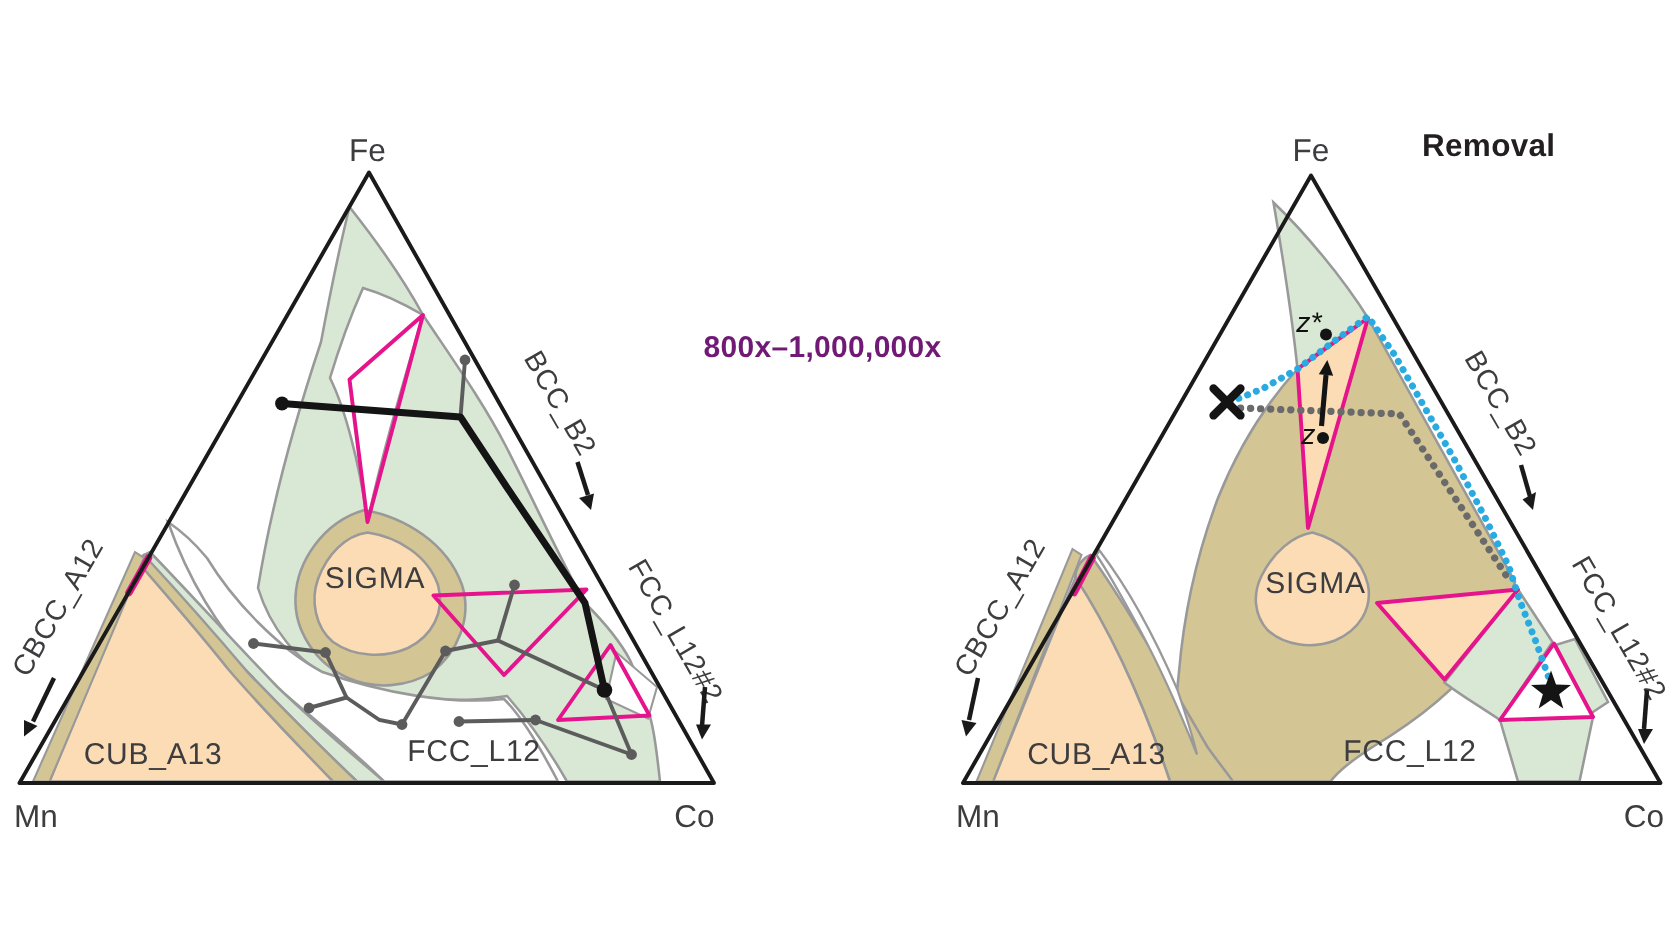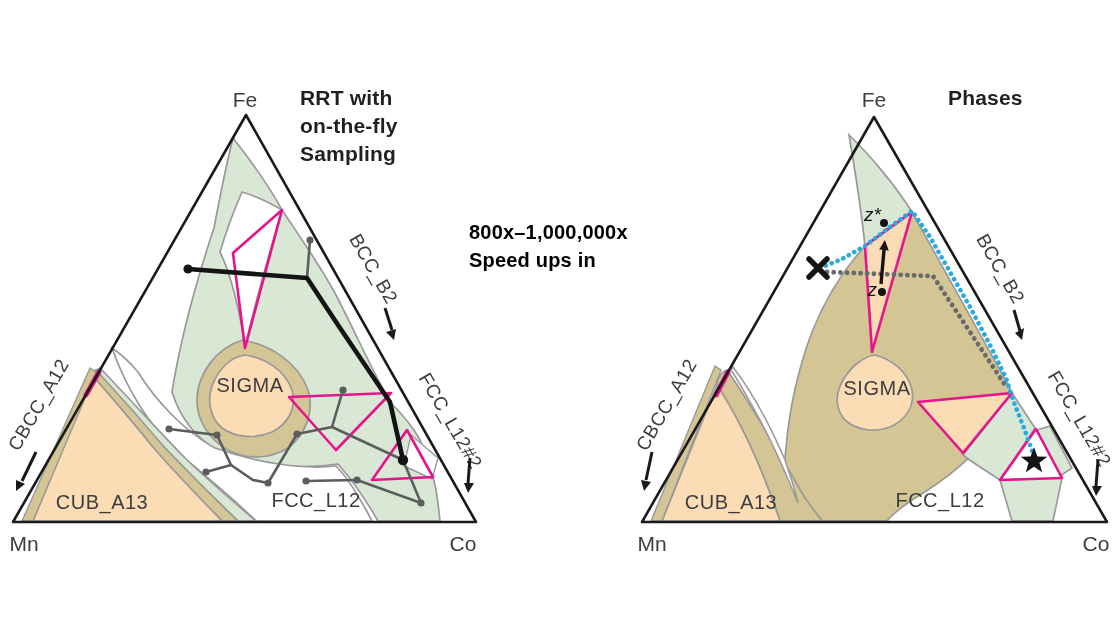--- a/index.html
+++ b/index.html
@@ -1,21 +1,21 @@
 <!DOCTYPE html>
 <html><head>
 <meta charset="utf-8">
 <style>
   html,body{margin:0;padding:0;background:#ffffff;}
   .canvas{position:relative;width:1120px;height:630px;background:#ffffff;overflow:hidden;
           font-family:"Liberation Sans",sans-serif;}
   svg{position:absolute;left:0;top:0;}
   .title{position:absolute;font-weight:700;font-size:21px;line-height:28px;color:#231f20;
          letter-spacing:.2px;white-space:nowrap;}
-  .note{position:absolute;font-weight:700;font-size:20px;line-height:28px;color:#000000;
+  .note{position:absolute;font-weight:700;font-size:20px;line-height:28px;color:#701a75;
         letter-spacing:.2px;white-space:nowrap;}
   text{font-family:"Liberation Sans",sans-serif;fill:#3d3d3f;}
   .corner{font-size:21px;}
   .edge{font-size:19px;letter-spacing:.5px;}
   .region{font-size:20px;letter-spacing:.5px;}
   .zlab{font-size:19px;font-style:italic;fill:#111;}
 </style>
 </head>
 <body>
 
@@ -171,28 +171,22 @@
         <polygon points="1022,340 1015,333 1024,328" stroke="none"></polygon>
         <line x1="1098" y1="460" x2="1096" y2="486"></line>
         <polygon points="1096,496 1092,486 1102,486" stroke="none"></polygon>
         <line x1="652" y1="452" x2="646" y2="480"></line>
         <polygon points="644,491 641,480 651,482" stroke="none"></polygon>
       </g>
     </g>
   </g>
 </svg>
 
-<div class="title" style="left:300px;top:84px;">
-  <div>RRT with</div>
-  <div>on-the-fly</div>
-  <div>Sampling</div>
-</div>
 
 <div class="title" style="left:948px;top:84px;">
-  <div>Phases</div>
+  <div>Removal</div>
 </div>
 
 <div class="note" style="left:469px;top:218px;">
   <div>800x–1,000,000x</div>
-  <div>Speed ups in</div>
 </div>
 
 </div>
 
 </body></html>

